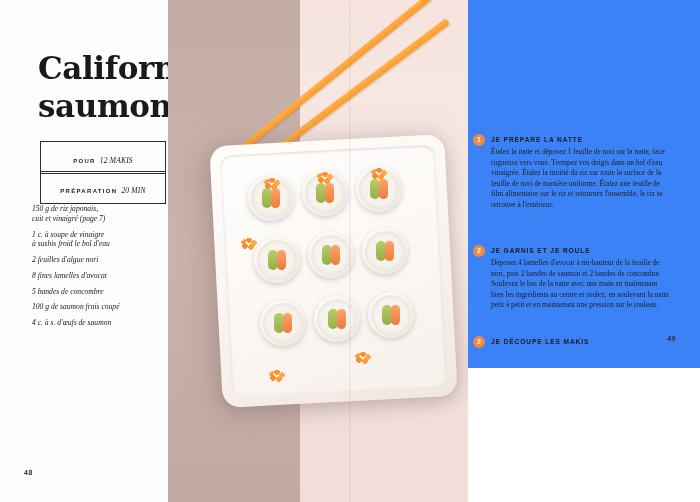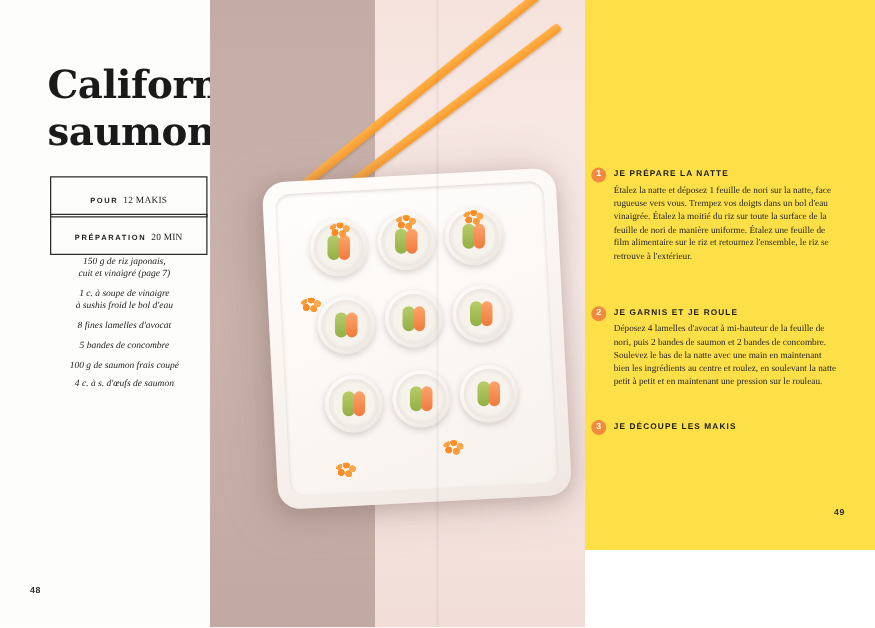--- a/index.html
+++ b/index.html
@@ -57,28 +57,28 @@
     letter-spacing: 1.3px;
     color: #1a1a1a;
     display: inline;
   }
   .info-value {
     font-family: "Liberation Serif", serif;
     font-size: 7.5px;
     letter-spacing: 0.2px;
     color: #1a1a1a;
     display: inline;
+    font-style: italic;
   }
 
   .ingredients {
     position: absolute;
     left: 32px;
     top: 203px;
     width: 135px;
-    text-align: center;
   }
   .ingredient {
     font-family: "Liberation Serif", serif;
     font-style: italic;
     font-size: 7.6px;
     line-height: 1.55;
     color: #1a1a1a;
     margin-bottom: 4px;
   }
 
@@ -204,22 +204,22 @@
       radial-gradient(circle at 9px 2px, #ff8f24 2.6px, transparent 3px),
       radial-gradient(circle at 14px 5px, #ffa84d 2.6px, transparent 3px),
       radial-gradient(circle at 5px 8px, #fb8c23 2.6px, transparent 3px),
       radial-gradient(circle at 11px 9px, #ff9c39 2.6px, transparent 3px);
   }
 
   
   .right-page {
     position: absolute;
     left: 468px; top: 0;
-    width: 232px; height: 440px;
-    background: #fde047;
+    width: 232px; height: 368px;
+    background: #3b82f6;
   }
   .step {
     position: absolute;
     left: 5px;
     width: 196px;
   }
   .step-num {
     position: absolute;
     left: 0; top: 0;
     width: 12px; height: 12px;
@@ -287,20 +287,21 @@
     <div class="info-box second">
       <span class="info-label">PRÉPARATION</span>
       <span class="info-value">20 MIN</span>
     </div>
 
     <div class="ingredients">
       <div class="ingredient">150 g de riz japonais,</div>
       <div class="ingredient" style="margin-top:-6px">cuit et vinaigré (page 7)</div>
       <div class="ingredient">1 c. à soupe de vinaigre</div>
       <div class="ingredient" style="margin-top:-6px">à sushis froid le bol d'eau</div>
+      <div class="ingredient">2 feuilles d'algue nori</div>
       <div class="ingredient">8 fines lamelles d'avocat</div>
       <div class="ingredient">5 bandes de concombre</div>
       <div class="ingredient">100 g de saumon frais coupé</div>
       <div class="ingredient">4 c. à s. d'œufs de saumon</div>
     </div>
 
     <div class="folio-left">48</div>
   </div>
 
   <div class="photo">

